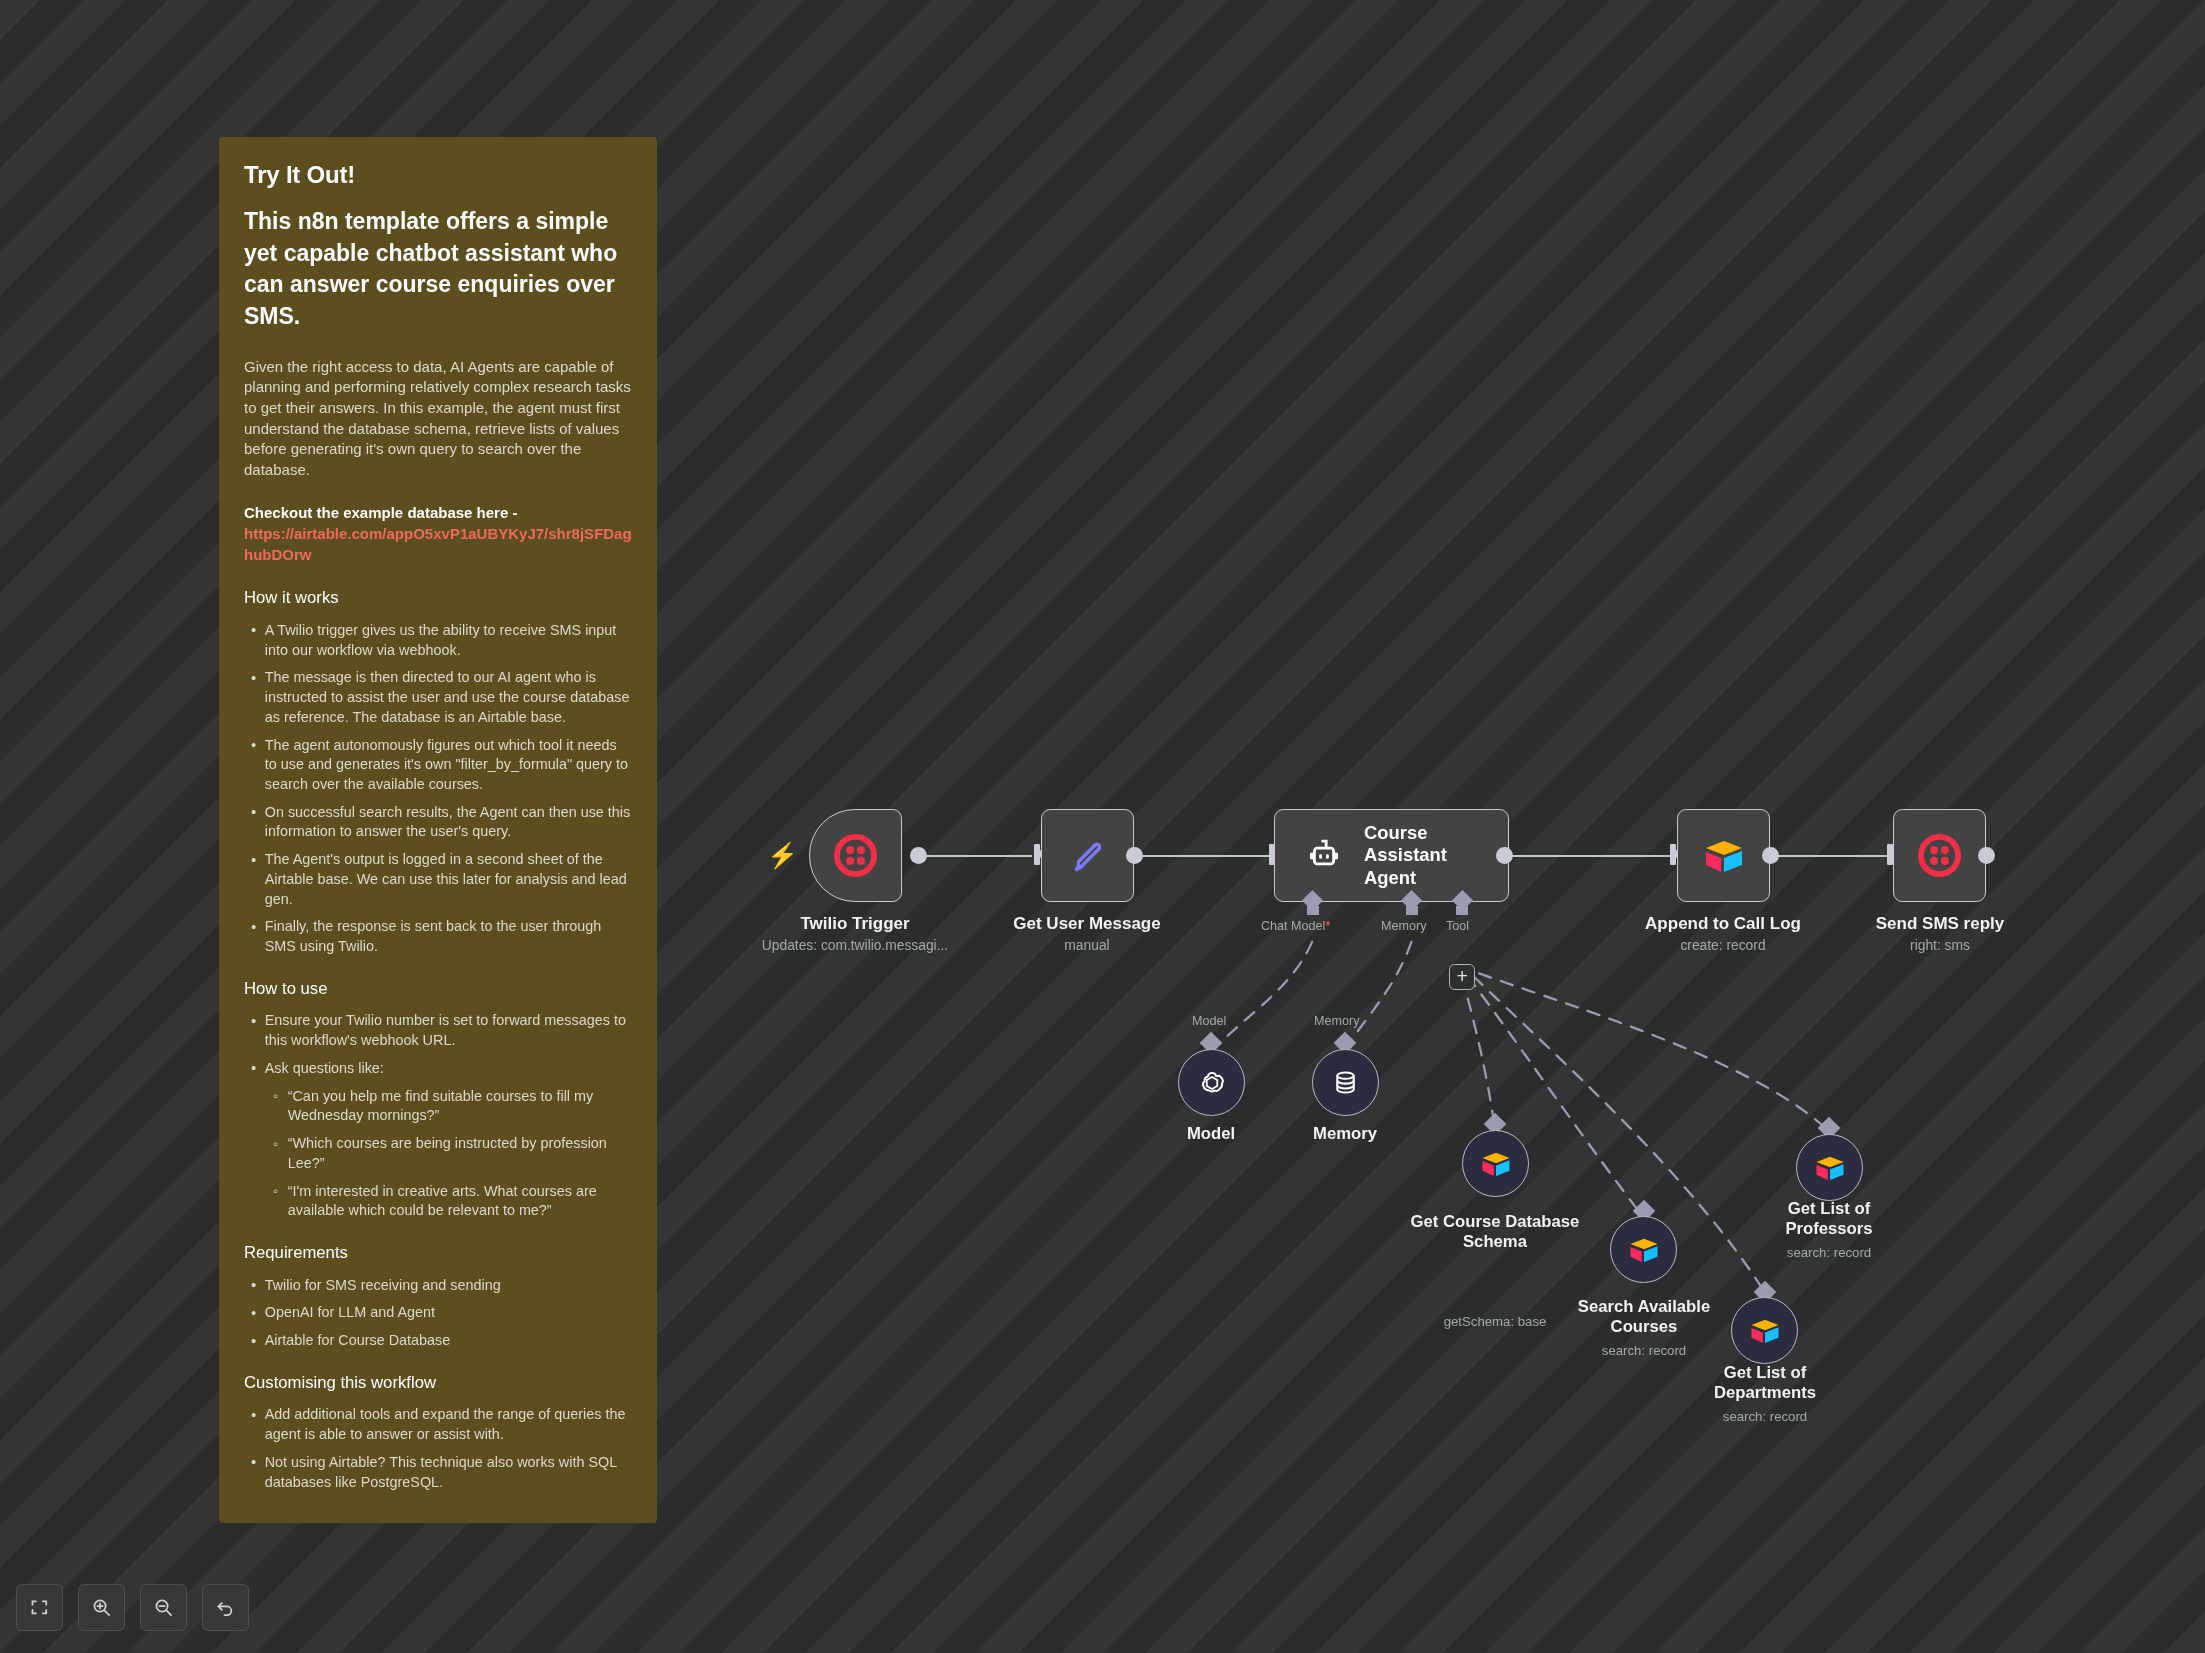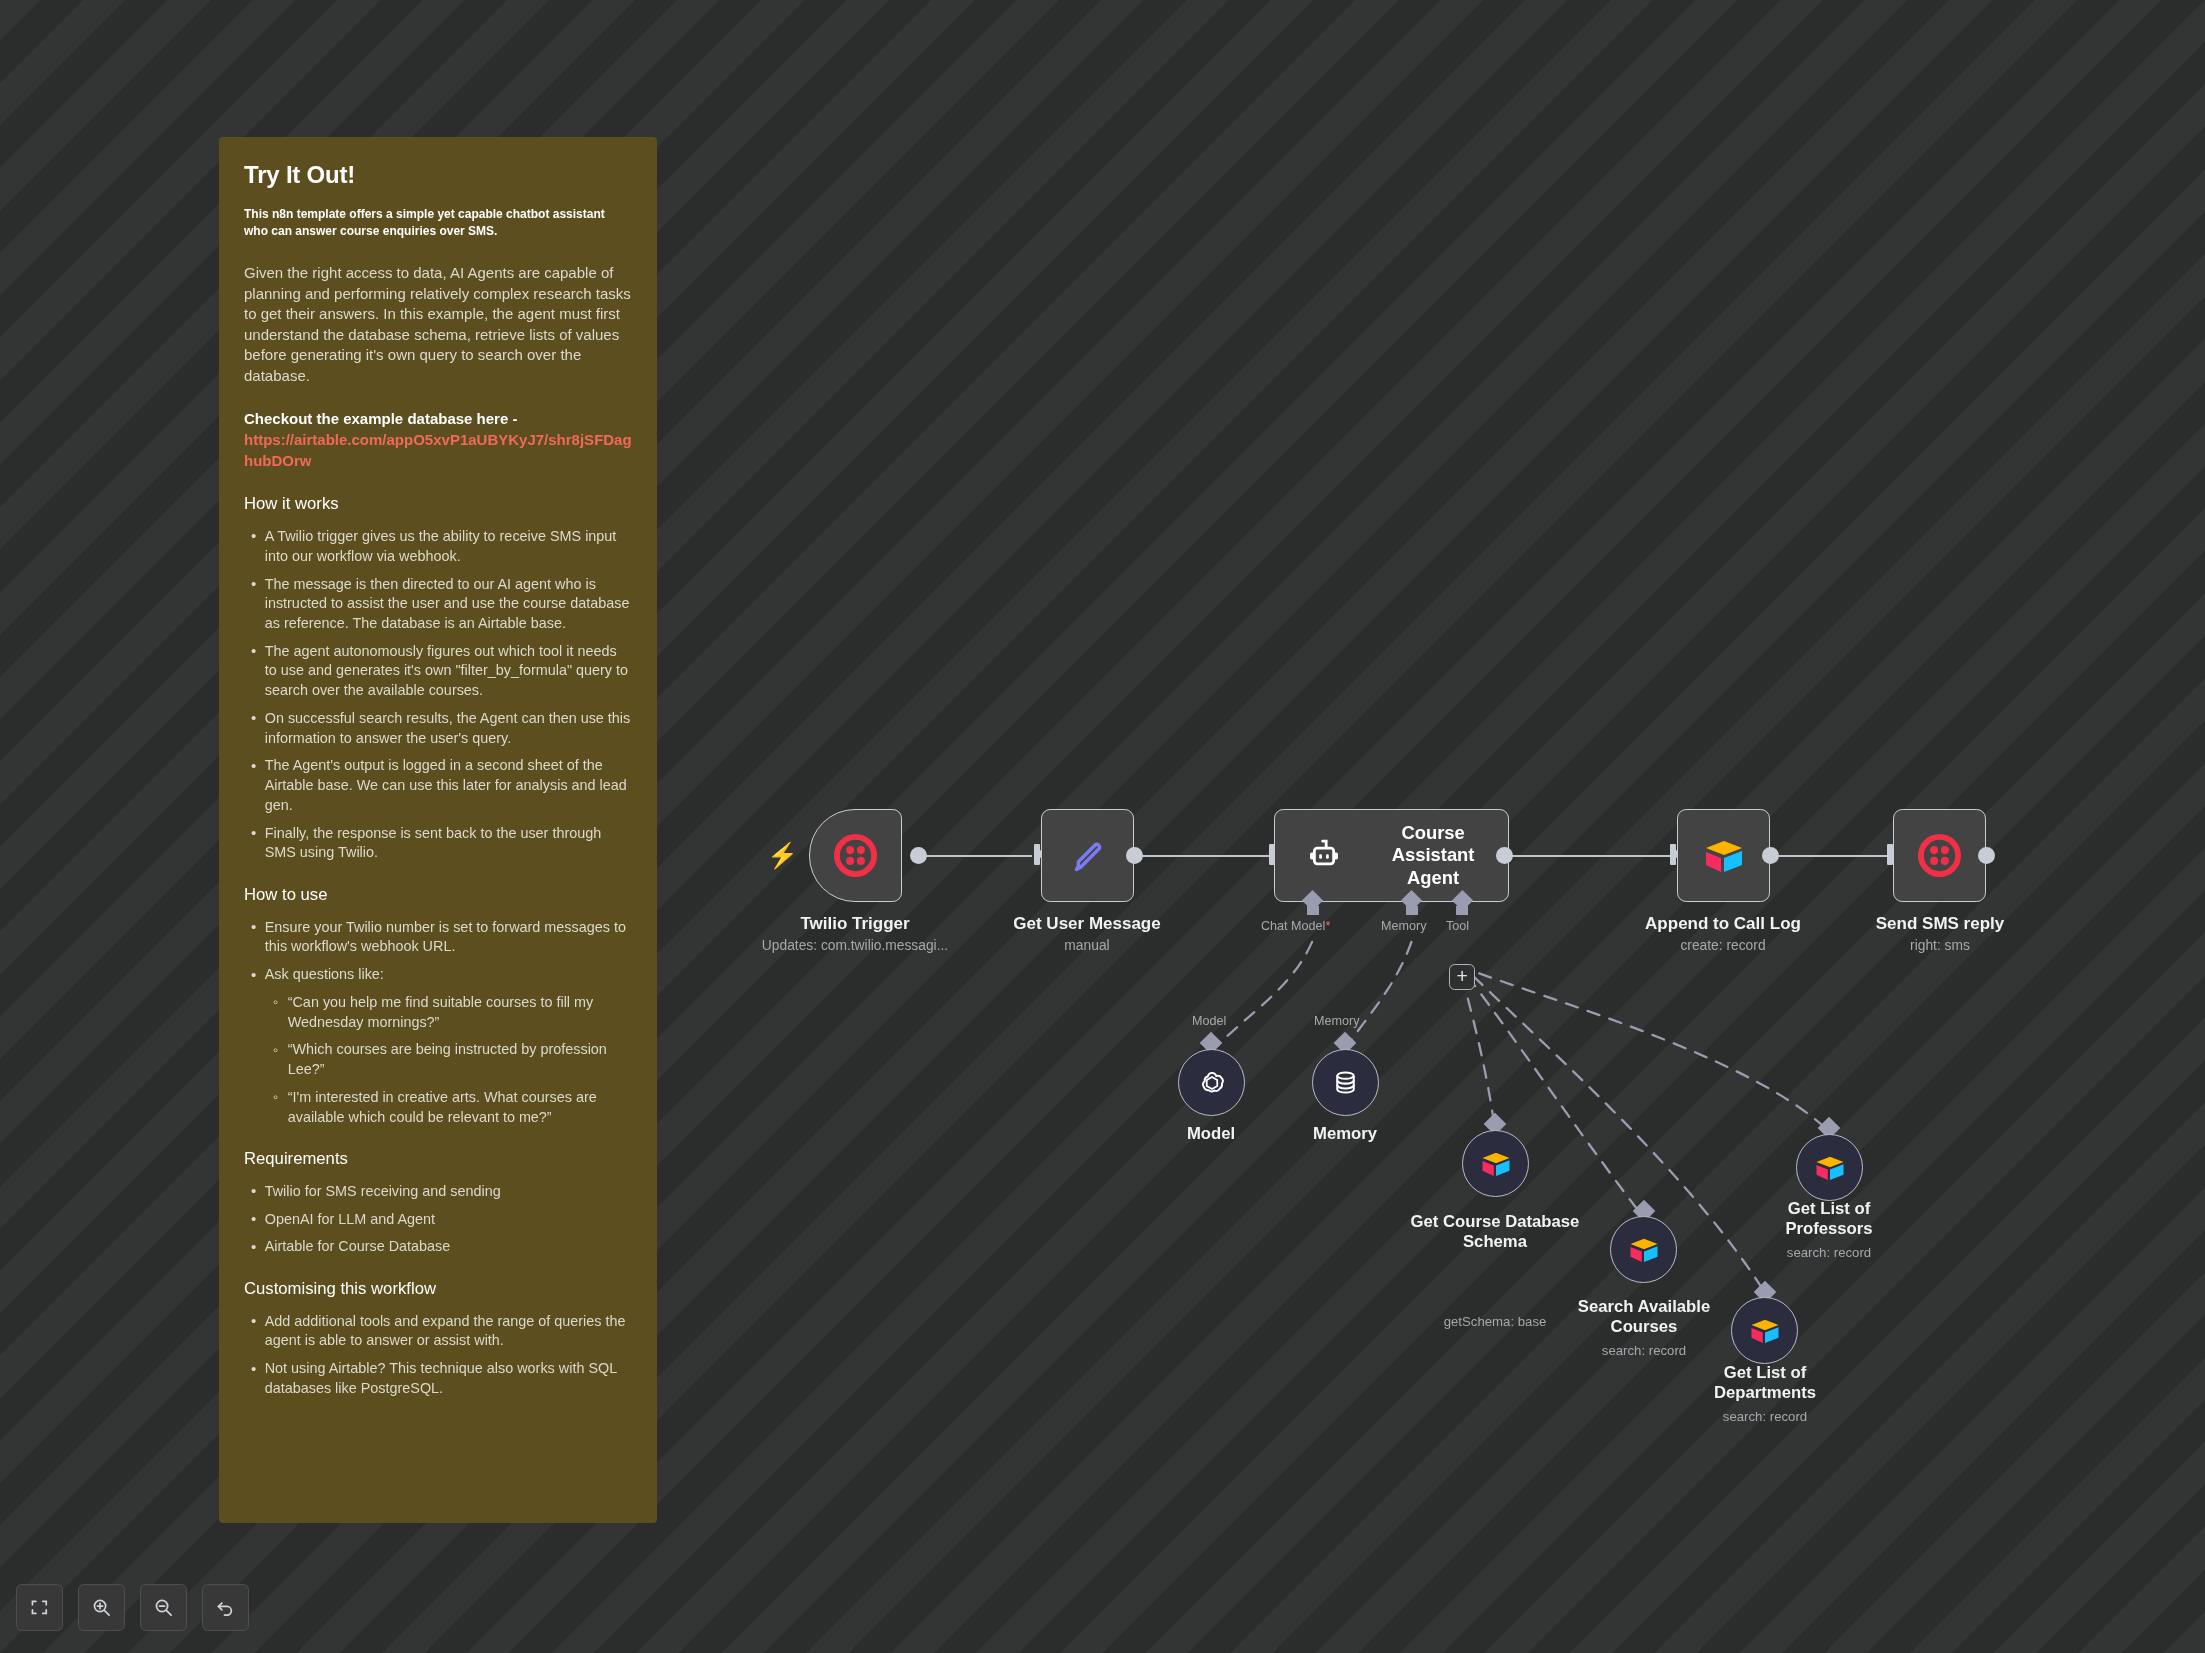--- a/index.html
+++ b/index.html
@@ -42,21 +42,21 @@
     color: #f2f0ea;
   }
   #sticky-note h1 {
     font-size: 24px;
     font-weight: 700;
     letter-spacing: -0.2px;
     margin-bottom: 17px;
     color: #ffffff;
   }
   #sticky-note .lede {
-    font-size: 12px;
+    font-size: 23px;
     font-weight: 700;
     line-height: 1.38;
     color: #ffffff;
     margin-bottom: 24px;
   }
   #sticky-note p.body {
     font-size: 15px;
     line-height: 1.37;
     color: #ddd9cc;
     margin-bottom: 23px;
@@ -123,21 +123,20 @@
   .node-sq { width: 93px; height: 93px; }
   .node-trigger {
     width: 93px; height: 93px;
     border-radius: 46px 9.2px 9.2px 46px;
   }
   .node-agent {
     width: 235px; height: 93px;
     justify-content: flex-start;
     padding-left: 27.6px;
     gap: 19.5px;
-    text-align: center;
   }
   .node-title {
     position: absolute;
     left: 50%;
     transform: translateX(-50%);
     text-align: center;
     white-space: nowrap;
     font-size: 17px;
     font-weight: 700;
     color: #f2f2f2;

